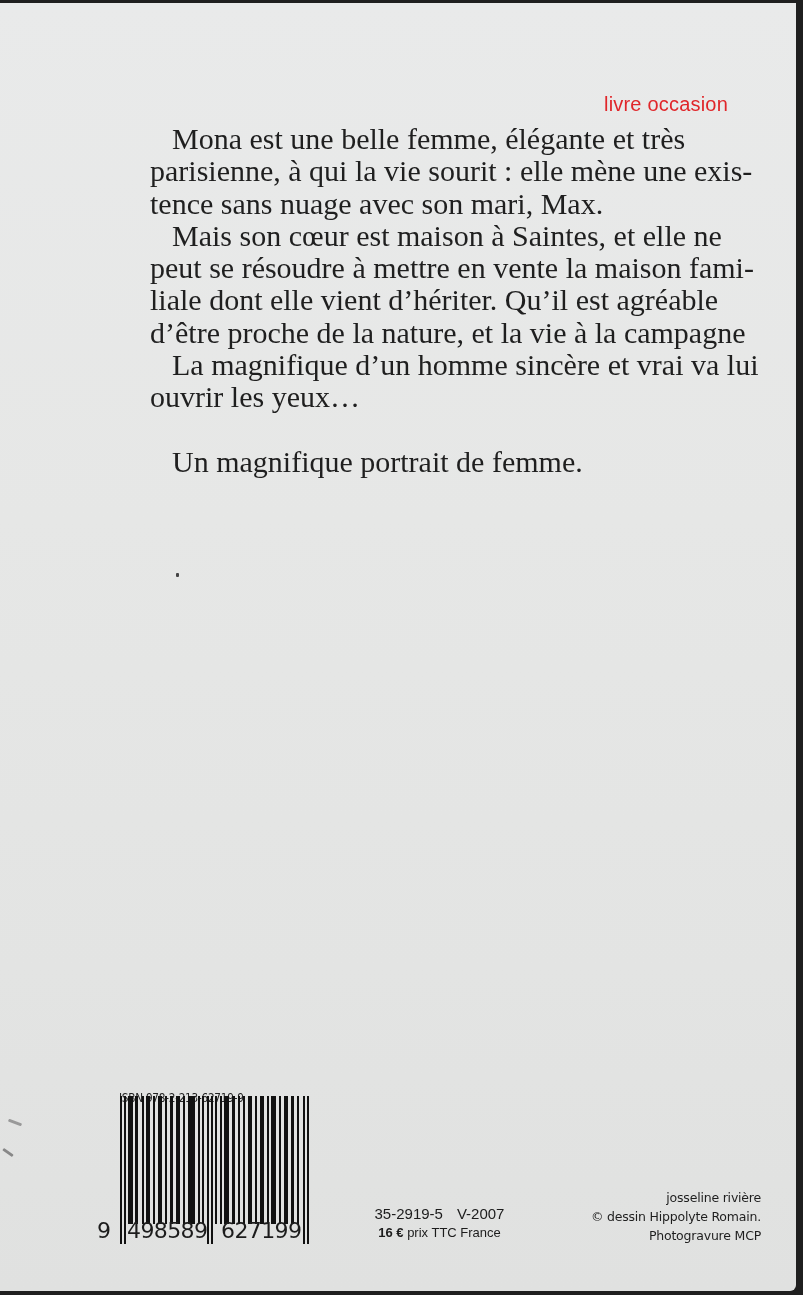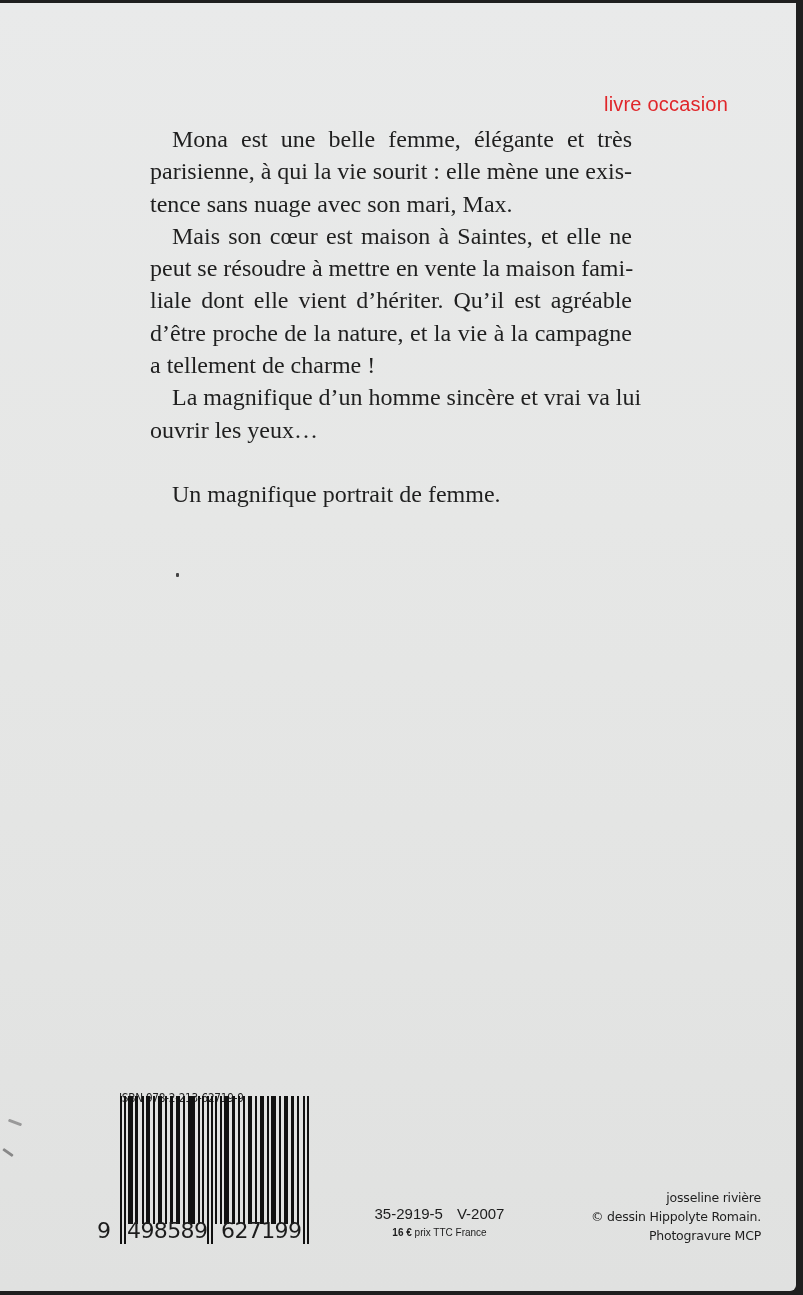--- a/index.html
+++ b/index.html
@@ -30,21 +30,21 @@
     font-size: 20px;
     color: #e0262a;
     letter-spacing: 0.2px;
   }
   .blurb {
     position: absolute;
     left: 150px;
     top: 120px;
     width: 482px;
     font-family: "Liberation Serif", serif;
-    font-size: 24px;
+    font-size: 30px;
     line-height: 32.3px;
     color: #1f1f1f;
     text-align: justify;
   }
   .blurb p {
     margin: 0;
     text-indent: 0;
   }
   .blurb .line {
     display: block;
@@ -112,21 +112,21 @@
     font-size: 15px;
     line-height: 19px;
     color: #1c1c1c;
     text-align: center;
     width: 175px;
   }
   .pub-info .ref-row span + span {
     margin-left: 14px;
   }
   .pub-info .price {
-    font-size: 10px;
+    font-size: 13px;
   }
   .pub-info .price b {
     font-weight: bold;
   }
   .credits {
     position: absolute;
     right: 35px;
     top: 1185px;
     font-family: "DejaVu Sans", sans-serif;
     font-size: 12.5px;
@@ -147,21 +147,20 @@
     <p>
       <span class="line" style="padding-left:22px">Mona est une belle femme, élégante et très</span>
       <span class="line">parisienne, à qui la vie sourit : elle mène une exis-</span>
       <span class="line last">tence sans nuage avec son mari, Max.</span>
     </p>
     <p>
       <span class="line" style="padding-left:22px">Mais son cœur est maison à Saintes, et elle ne</span>
       <span class="line">peut se résoudre à mettre en vente la maison fami-</span>
       <span class="line">liale dont elle vient d’hériter. Qu’il est agréable</span>
       <span class="line">d’être proche de la nature, et la vie à la campagne</span>
-      <span class="line last">a tellement de charme !</span>
     </p>
     <p>
       <span class="line" style="padding-left:22px">La magnifique d’un homme sincère et vrai va lui</span>
       <span class="line last">ouvrir les yeux…</span>
     </p>
     <div class="gap"></div>
     <p>
       <span class="line last" style="padding-left:22px">Un magnifique portrait de femme.</span>
     </p>
   </div>

